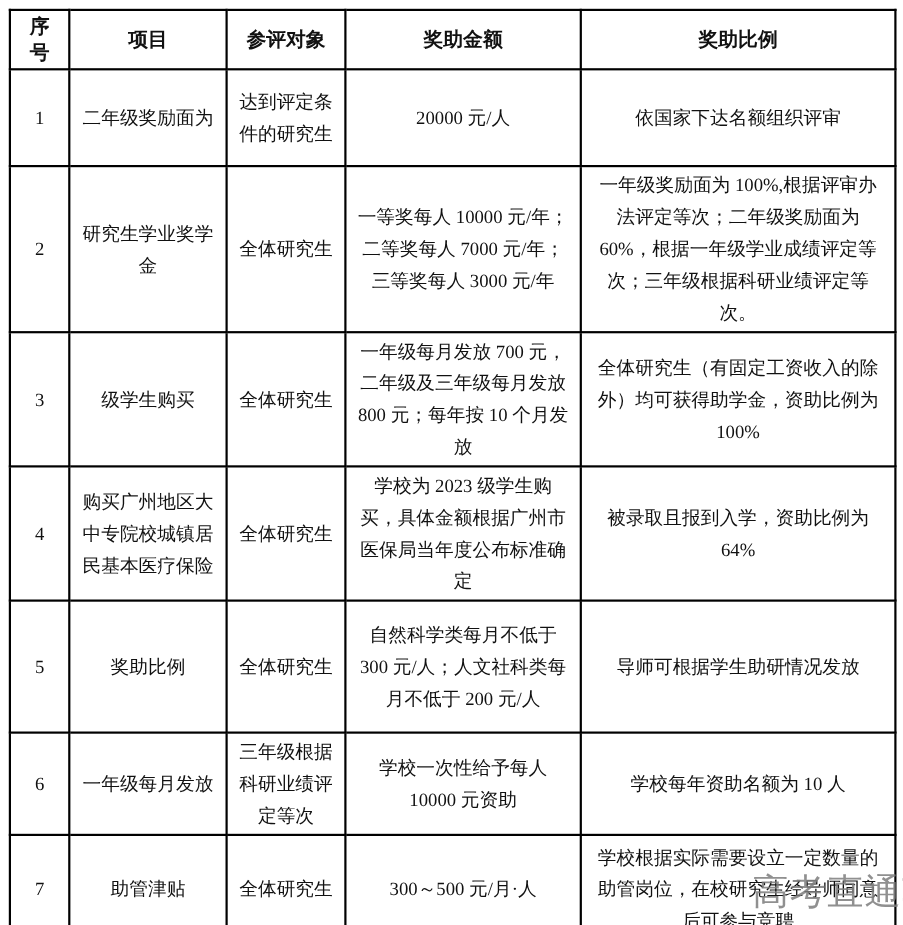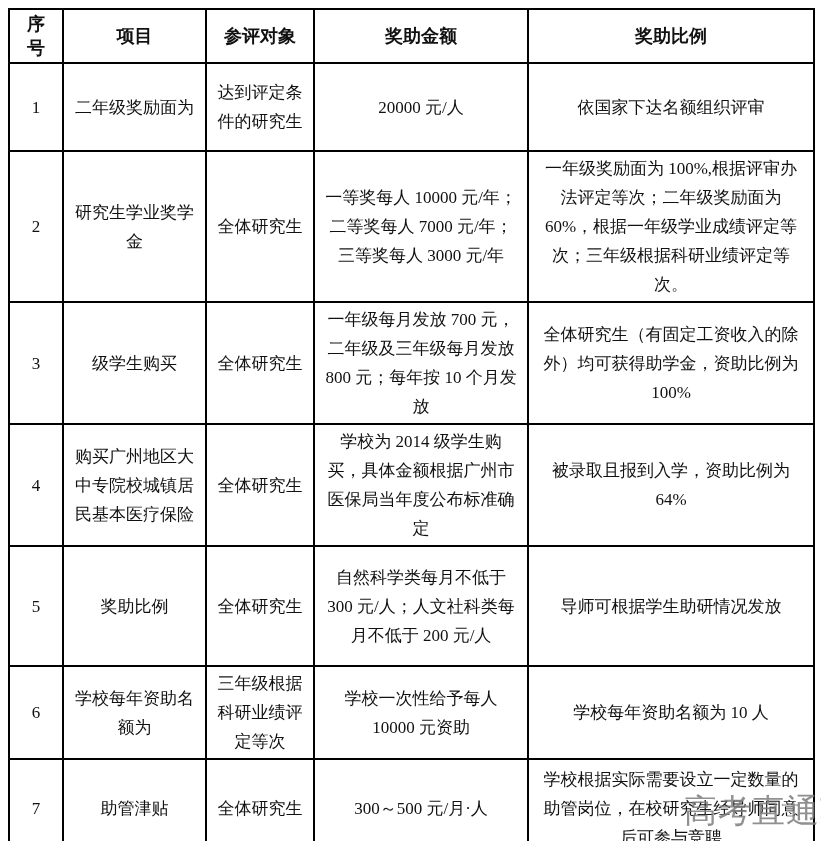--- a/index.html
+++ b/index.html
@@ -74,33 +74,33 @@
       <td>3</td>
       <td>级学生购买</td>
       <td>全体研究生</td>
       <td>一年级每月发放 700 元，二年级及三年级每月发放 800 元；每年按 10 个月发放</td>
       <td>全体研究生（有固定工资收入的除外）均可获得助学金，资助比例为 100%</td>
     </tr>
     <tr>
       <td>4</td>
       <td>购买广州地区大中专院校城镇居民基本医疗保险</td>
       <td>全体研究生</td>
-      <td>学校为 2014 级学生购买，具体金额根据广州市医保局当年度公布标准确定</td>
+      <td>学校为 2023 级学生购买，具体金额根据广州市医保局当年度公布标准确定</td>
       <td>被录取且报到入学，资助比例为 64%</td>
     </tr>
     <tr>
       <td>5</td>
       <td>奖助比例</td>
       <td>全体研究生</td>
       <td>自然科学类每月不低于 300 元/人；人文社科类每月不低于 200 元/人</td>
       <td>导师可根据学生助研情况发放</td>
     </tr>
     <tr>
       <td>6</td>
-      <td>学校每年资助名额为</td>
+      <td>一年级每月发放</td>
       <td>三年级根据科研业绩评定等次</td>
       <td>学校一次性给予每人 10000 元资助</td>
       <td>学校每年资助名额为 10 人</td>
     </tr>
     <tr>
       <td>7</td>
       <td>助管津贴</td>
       <td>全体研究生</td>
       <td>300～500 元/月·人</td>
       <td>学校根据实际需要设立一定数量的助管岗位，在校研究生经导师同意后可参与竞聘</td>

